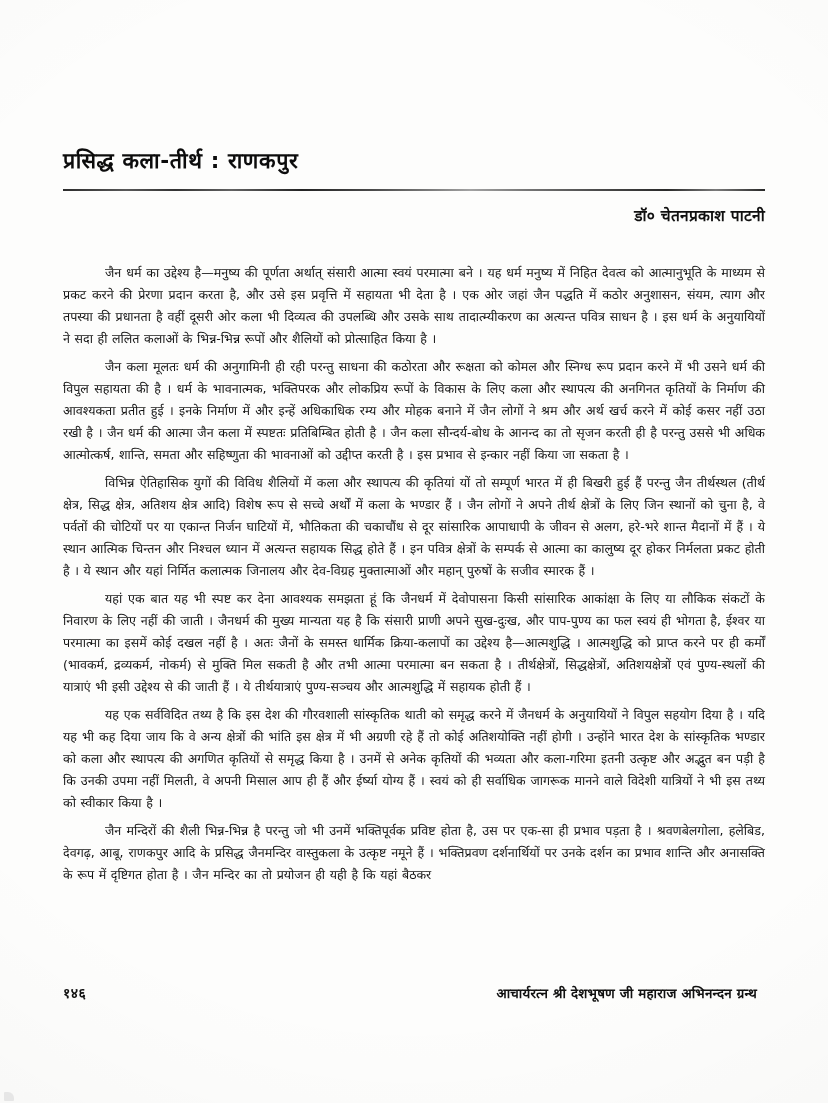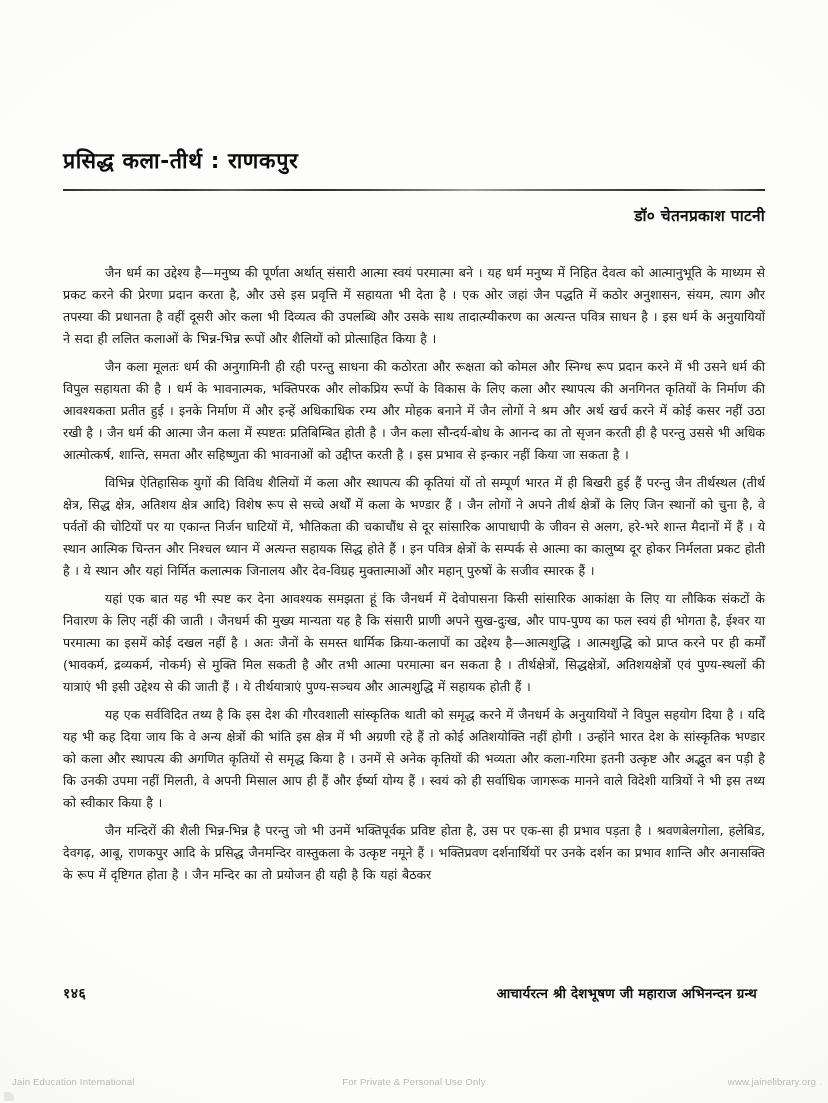--- a/index.html
+++ b/index.html
@@ -186,21 +186,15 @@
       <p class="para">जैन मन्दिरों की शैली भिन्न-भिन्न है परन्तु जो भी उनमें भक्तिपूर्वक प्रविष्ट होता है, उस पर एक-सा ही प्रभाव पड़ता है । श्रवणबेलगोला, हलेबिड, देवगढ़, आबू, राणकपुर आदि के प्रसिद्ध जैनमन्दिर वास्तुकला के उत्कृष्ट नमूने हैं । भक्तिप्रवण दर्शनार्थियों पर उनके दर्शन का प्रभाव शान्ति और अनासक्ति के रूप में दृष्टिगत होता है । जैन मन्दिर का तो प्रयोजन ही यही है कि यहां बैठकर</p>
     </div>
 
   </div>
 
   <div class="page-footer">
     <div class="folio">१४६</div>
     <div class="running-title">आचार्यरत्न श्री देशभूषण जी महाराज अभिनन्दन ग्रन्थ</div>
   </div>
 
-  <div class="watermark">
-    <span class="wm-left">Jain Education International</span>
-    <span class="wm-center">For Private &amp; Personal Use Only</span>
-    <span class="wm-right">www.jainelibrary.org</span>
-    <span class="wm-dot">.</span>
-  </div>
   <div class="wm-corner"></div>
 
 </div>
 
 </body></html>

